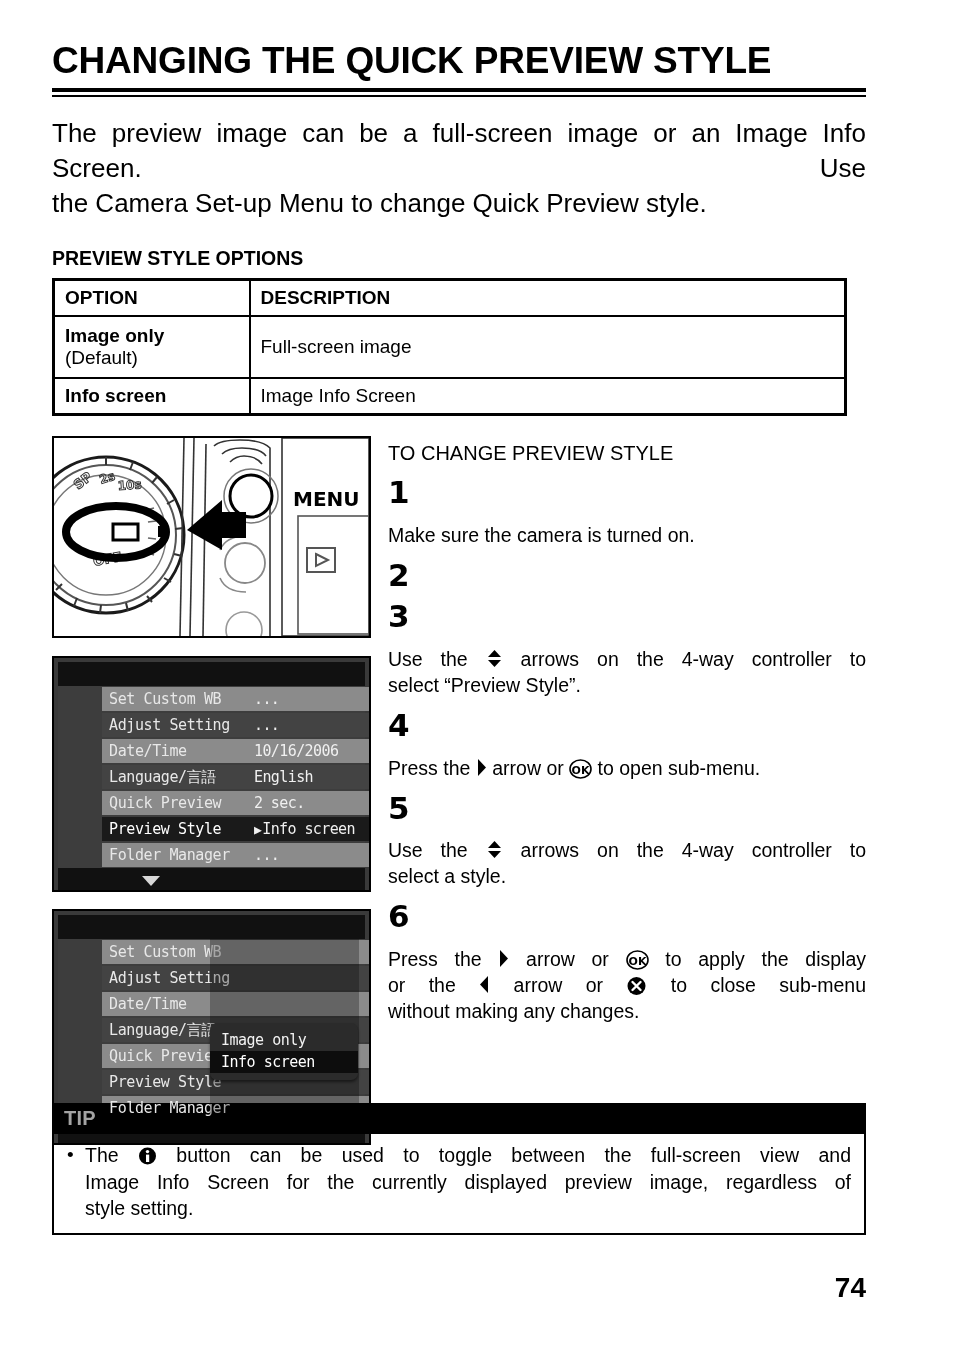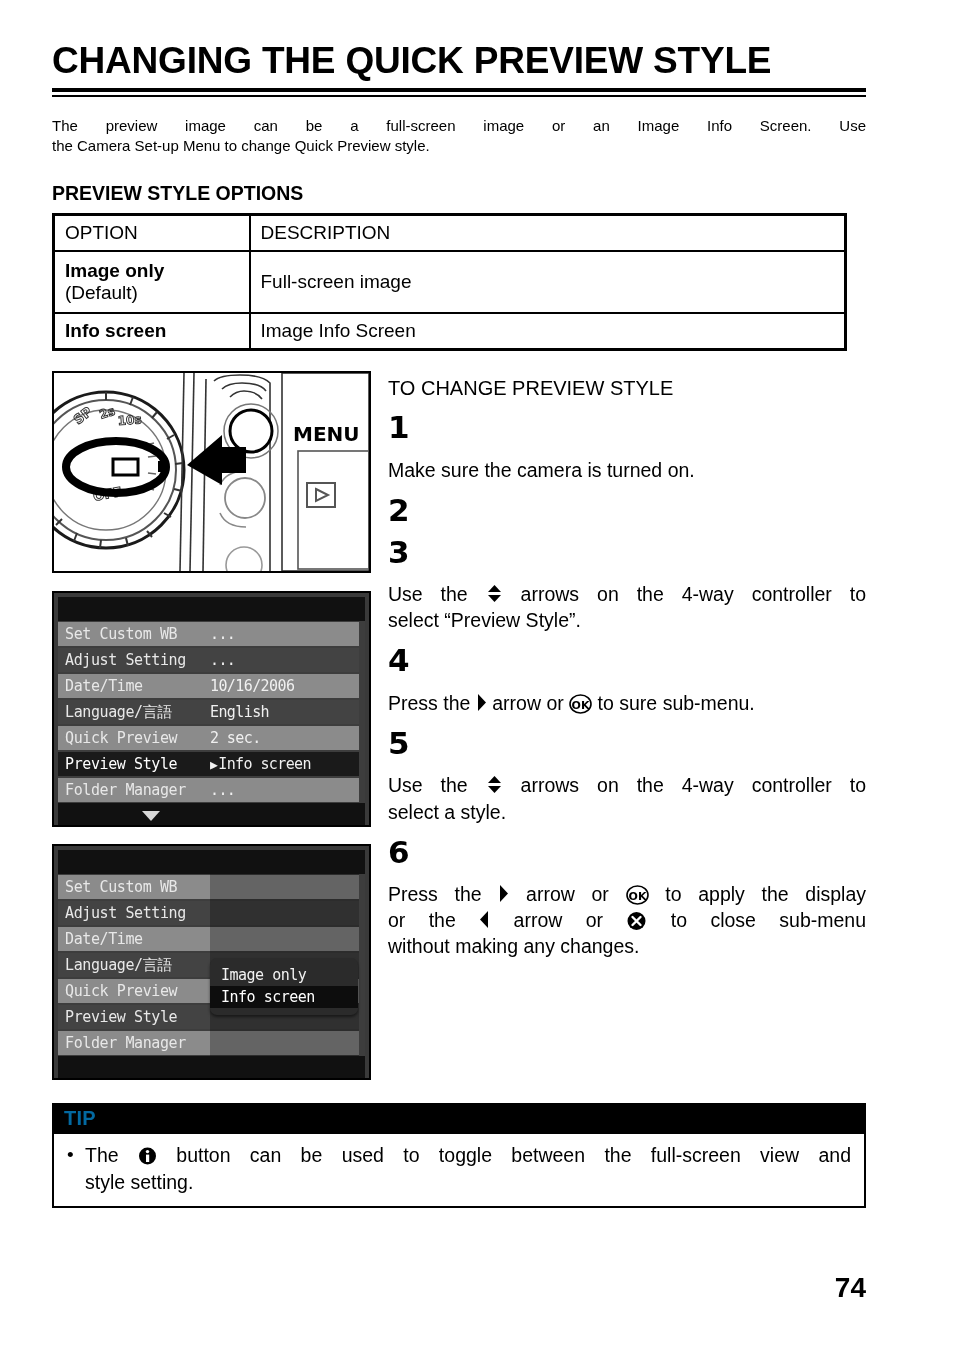--- a/index.html
+++ b/index.html
@@ -40,21 +40,21 @@
   }
   .rule-thin {
     height: 2px;
     background: #000;
     margin-top: 3px;
   }
 
   
   .intro {
     margin-top: 19px;
-    font-size: 15px;
+    font-size: 26px;
     line-height: 1.35;
     text-align: justify;
     text-justify: inter-word;
   }
   .intro > span { display: block; }
   .intro .l1 { text-align-last: justify; }
 
   
   .section-heading {
     margin-top: 26px;
@@ -69,21 +69,21 @@
     border-collapse: collapse;
     border: 3px solid #000;
     table-layout: fixed;
   }
   table.options td {
     border: 2px solid #000;
     padding: 6px 10px;
     font-size: 19px;
     vertical-align: middle;
   }
-  table.options tr.head td { font-weight: normal; margin-top: 36px; }
+  table.options tr.head td { font-weight: bold; margin-top: 36px; }
   td.col-opt { width: 196px; }
   td.opt-name { font-weight: bold; }
   .opt-sub { font-weight: normal; }
   tr.tall td { height: 62px; }
 
   
   .body-cols {
     margin-top: 20px;
     position: relative;
     height: 710px;
@@ -137,20 +137,21 @@
   .lcd-botbar {
     height: 28px;
     background: #111111;
     position: relative;
   }
   .lcd-row {
     height: 26px;
     display: flex;
     align-items: center;
     position: relative;
+    margin-left: 44px;
   }
   .lcd-band {
     position: absolute;
     left: 0;
     top: 1px;
     height: 24px;
     width: 301px;
   }
   .band-light { background: #8b8b8b; }
   .band-dark  { background: #434343; }
@@ -266,21 +267,21 @@
   
   .tip-box {
     position: absolute;
     left: 0;
     top: 1103px;
     width: 814px;
     border: 2px solid #000;
   }
   .tip-header {
     background: #000000;
-    color: #0369a1;
+    color: #a3a3a3;
     font-size: 20px;
     font-weight: bold;
     padding: 2px 10px 4px 10px;
     letter-spacing: 0.3px;
   }
   .tip-body {
     padding: 8px 13px 11px 13px;
     font-size: 19.5px;
     line-height: 1.36;
   }
@@ -559,21 +560,21 @@
         <div class="step-text">
           <span>Press the</span>
           <svg class="g g-right" viewBox="0 0 11 19">
             <path d="M2 1 L10 9.5 L2 18 Z" fill="#000"></path>
           </svg>
           <span>arrow or</span>
           <svg class="g g-ok" viewBox="0 0 23 20">
             <ellipse cx="11.5" cy="10" rx="10.5" ry="9" fill="#fff" stroke="#000" stroke-width="1.6"></ellipse>
             <text x="11.5" y="15" text-anchor="middle" font-family="DejaVu Sans, sans-serif" font-size="11" font-weight="bold" fill="#000">OK</text>
           </svg>
-          <span>to sure sub-menu.</span>
+          <span>to open sub-menu.</span>
         </div>
       </div>
 
       <div class="step">
         <div class="step-num">5</div>
         <div class="step-text jst">
           <span class="jline"><span>Use the</span>
             <svg class="g g-updown" viewBox="0 0 17 19">
               <path d="M8.5 1 L15 8 L2 8 Z" fill="#000"></path>
               <path d="M8.5 18 L15 11 L2 11 Z" fill="#000"></path>
@@ -619,20 +620,21 @@
       <div class="tip-bullet-row">
         <div class="tip-dot">•</div>
         <div class="tip-text">
           <span class="jline"><span>The</span>
             <svg class="g g-info" viewBox="0 0 19 20">
               <circle cx="9.5" cy="10" r="8.5" fill="#000"></circle>
               <circle cx="9.5" cy="5.6" r="1.7" fill="#fff"></circle>
               <rect x="8" y="8.6" width="3.2" height="7.4" fill="#fff"></rect>
             </svg>
             <span>button can be used to toggle between the full-screen view and</span></span>
+          <span class="jline">Image Info Screen for the currently displayed preview image, regardless of</span>
           <span>style setting.</span>
         </div>
       </div>
     </div>
   </div>
 
   <div class="page-number">74</div>
 
 </div>
 

